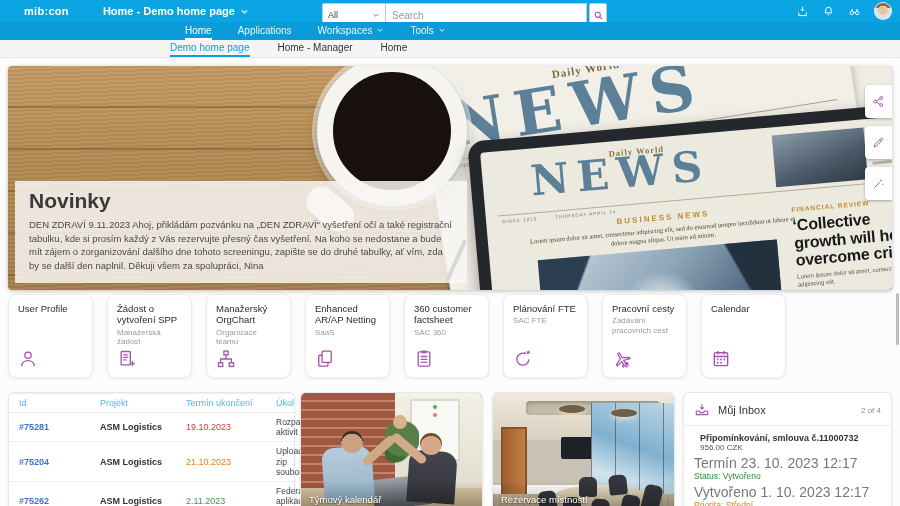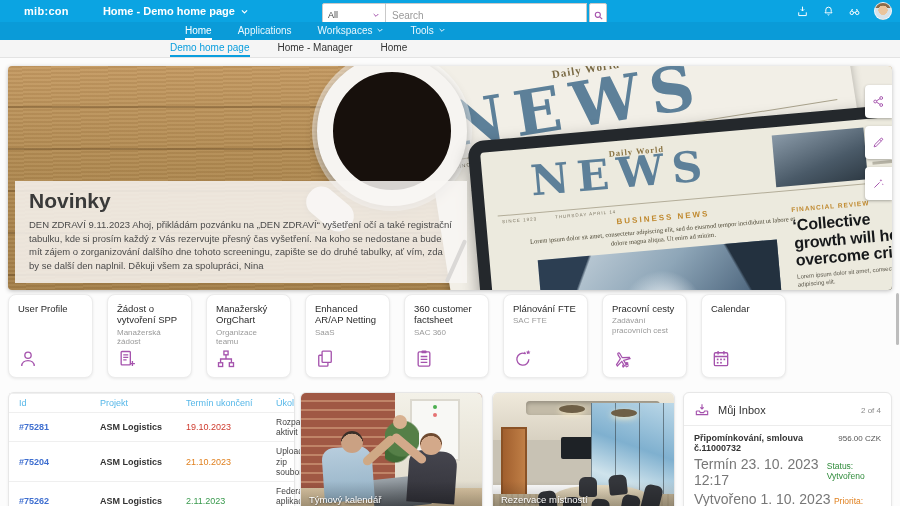--- a/index.html
+++ b/index.html
@@ -133,21 +133,21 @@
   .p2-lamp{position:absolute;width:26px;height:8px;border-radius:50%;background:#6e5f46;box-shadow:0 2px 6px rgba(255,240,200,.8);}
 
   
   .inbox{left:683px;width:209px;height:170px;}
   .ib-head{display:flex;align-items:center;gap:8px;padding:9px 10px 7px;}
   .ib-icon{width:16px;height:16px;color:#a553ad;}
   .ib-title{flex:1;font-size:11px;color:#333;}
   .ib-count{font-size:8px;color:#8a8a8a;}
   .ib-div{height:1px;background:#ececec;}
   .ib-item{padding:7px 10px 8px;}
-  .ib-row{display:flex;justify-content:space-between;align-items:baseline;margin-top:3px;}
+  .ib-row{display:flex;justify-content:space-between;align-items:baseline;margin-top:3px;flex-direction:column;}
   .ib-row:first-child{margin-top:0;}
   .ib-t{font-size:9px;font-weight:bold;color:#333;}
   .ib-amt{font-size:8px;color:#555;white-space:nowrap;margin-left:6px;}
   .ib-meta{font-size:14px;color:#777;}
   .ib-status{font-size:8.5px;color:#2e8b3a;}
   .ib-prio{font-size:8.5px;color:#e0801f;}
   .ib-actions{display:flex;justify-content:space-between;align-items:center;margin-top:6px;}
   .ib-link{display:flex;align-items:flex-end;gap:4px;font-size:15px;color:#2f7fd0;cursor:pointer;}
   .ib-link svg{width:9px;height:9px;}
   .btns{display:flex;gap:4px;padding-left:20px;}

